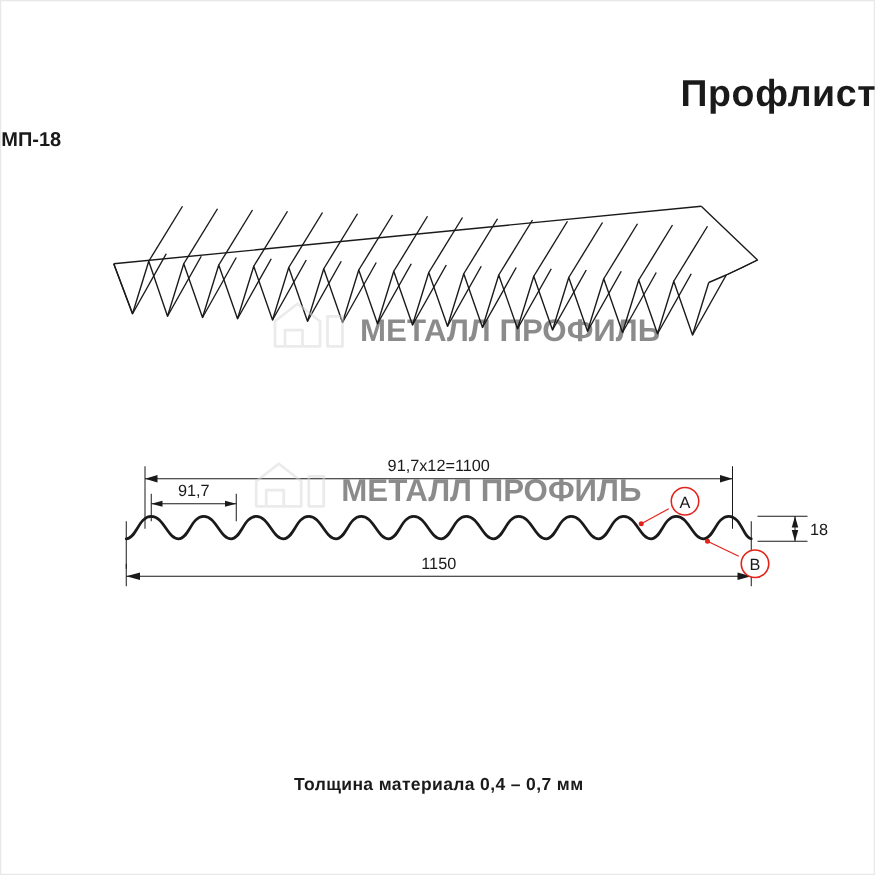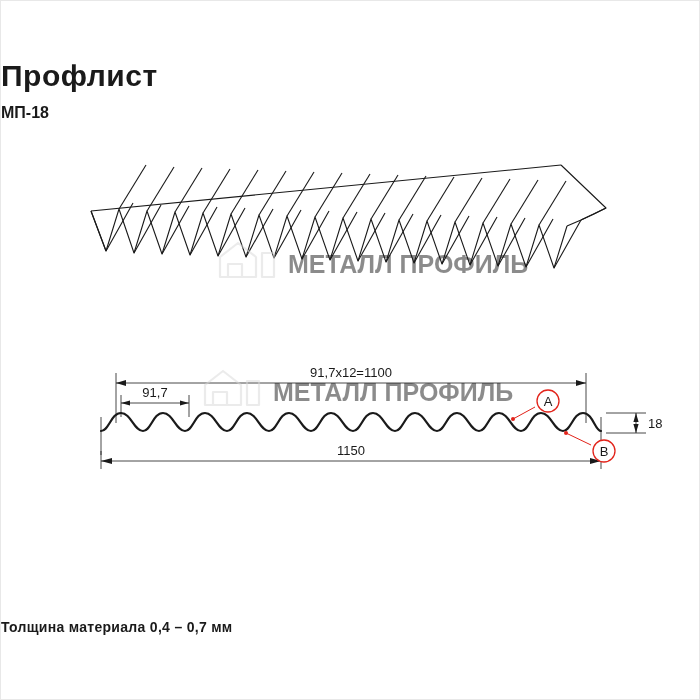--- a/index.html
+++ b/index.html
@@ -20,39 +20,40 @@
     width: 700px;
     height: 700px;
     box-sizing: border-box;
     border: 1px solid #e8e8e8;
   }
   .title {
     position: absolute;
     top: 58px;
     left: 0;
     width: 700px;
-    text-align: left;
+    text-align: right;
     font-size: 30px;
     font-weight: bold;
     letter-spacing: 0.5px;
   }
   .subtitle {
     position: absolute;
     top: 103px;
     left: 0;
     width: 700px;
     text-align: left;
     font-size: 16px;
     font-weight: bold;
   }
   .footnote {
     position: absolute;
     top: 618px;
     left: 0;
     width: 700px;
+    text-align: center;
     font-size: 14px;
     font-weight: bold;
     letter-spacing: 0.3px;
   }
   .iso-wrap {
     position: absolute;
     top: 140px;
     left: 60px;
     width: 580px;
     height: 170px;

